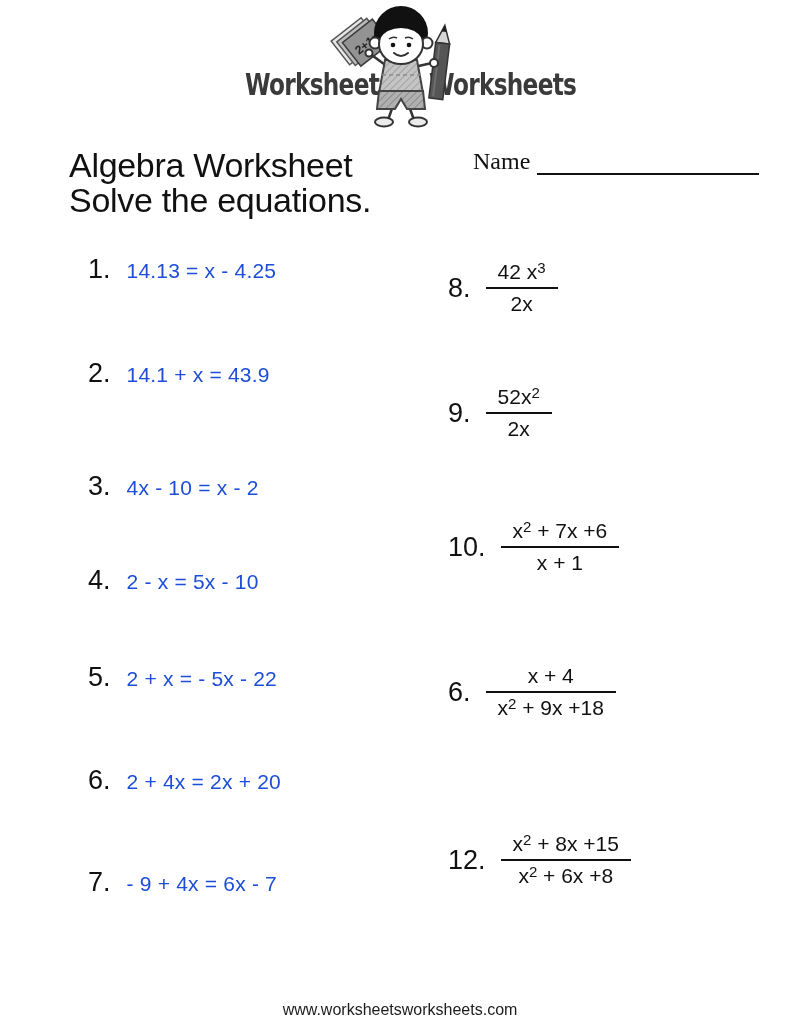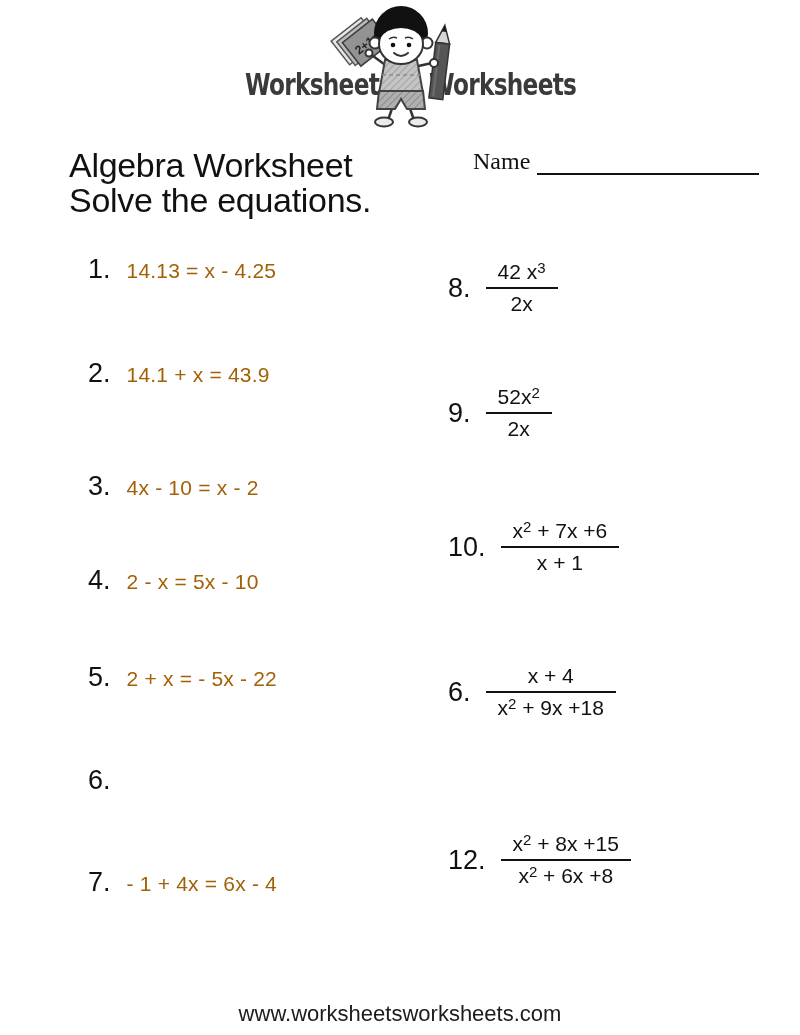--- a/index.html
+++ b/index.html
@@ -22,28 +22,28 @@
   
   .title-block{position:absolute;left:69px;top:148px;font-size:34px;line-height:35px;letter-spacing:-0.3px;color:#111;}
   .name-row{position:absolute;left:473px;top:147px;display:flex;align-items:flex-end;font-family:Liberation Serif, serif;}
   .name-label{font-size:24px;line-height:28px;color:#111;}
   .name-line{display:inline-block;width:222px;height:26px;border-bottom:2px solid #111;margin-left:7px;}
 
   
   .prob-left{position:absolute;left:88px;display:flex;align-items:baseline;gap:16px;}
   .prob-right{position:absolute;left:448px;display:flex;align-items:center;gap:13px;}
   .prob-num{font-size:27px;color:#111;}
-  .prob-eq{font-size:21px;letter-spacing:0.2px;color:#a16207;white-space:nowrap;}
+  .prob-eq{font-size:21px;letter-spacing:0.2px;color:#1d4ed8;white-space:nowrap;}
   .fraction{display:inline-block;text-align:center;padding:0 2px;}
   .frac-num,.frac-den{font-size:21px;color:#111;padding:0 12px;line-height:28px;white-space:nowrap;}
   .frac-bar{border-top:2px solid #111;height:0;margin:1px 0;}
   sup{font-size:15px;line-height:0;vertical-align:6px;}
 
   
-  .footer{position:absolute;left:0;top:1001px;width:800px;text-align:center;font-size:22px;color:#1c1c1c;}
+  .footer{position:absolute;left:0;top:1001px;width:800px;text-align:center;font-size:16px;color:#1c1c1c;}
 </style>
 </head>
 <body>
 
 <div class="logo-word left">Worksheets</div>
 <div class="logo-word right">Worksheets</div>
 
 <svg class="logo-boy" viewBox="0 0 144 126">
   <defs>
     <pattern id="hatch" width="5" height="5" patternUnits="userSpaceOnUse" patternTransform="rotate(45)">
@@ -125,24 +125,25 @@
     <div class="prob-left" style="top: 565px;">
       <div class="prob-num">4.</div>
       <div class="prob-eq">2 - x = 5x - 10</div>
     </div>
     <div class="prob-left" style="top: 662px;">
       <div class="prob-num">5.</div>
       <div class="prob-eq">2 + x = - 5x - 22</div>
     </div>
     <div class="prob-left" style="top: 765px;">
       <div class="prob-num">6.</div>
+      <div class="prob-eq">2 + 4x = 2x + 20</div>
     </div>
     <div class="prob-left" style="top: 867px;">
       <div class="prob-num">7.</div>
-      <div class="prob-eq">- 1 + 4x = 6x - 4</div>
+      <div class="prob-eq">- 9 + 4x = 6x - 7</div>
     </div>
   </div>
 <div id="problems-right">
     <div class="prob-right" style="top: 258px;">
       <div class="prob-num">8.</div>
       <div class="fraction">
         <div class="frac-num">42 x<sup>3</sup></div>
         <div class="frac-bar"></div>
         <div class="frac-den">2x</div>
       </div>

